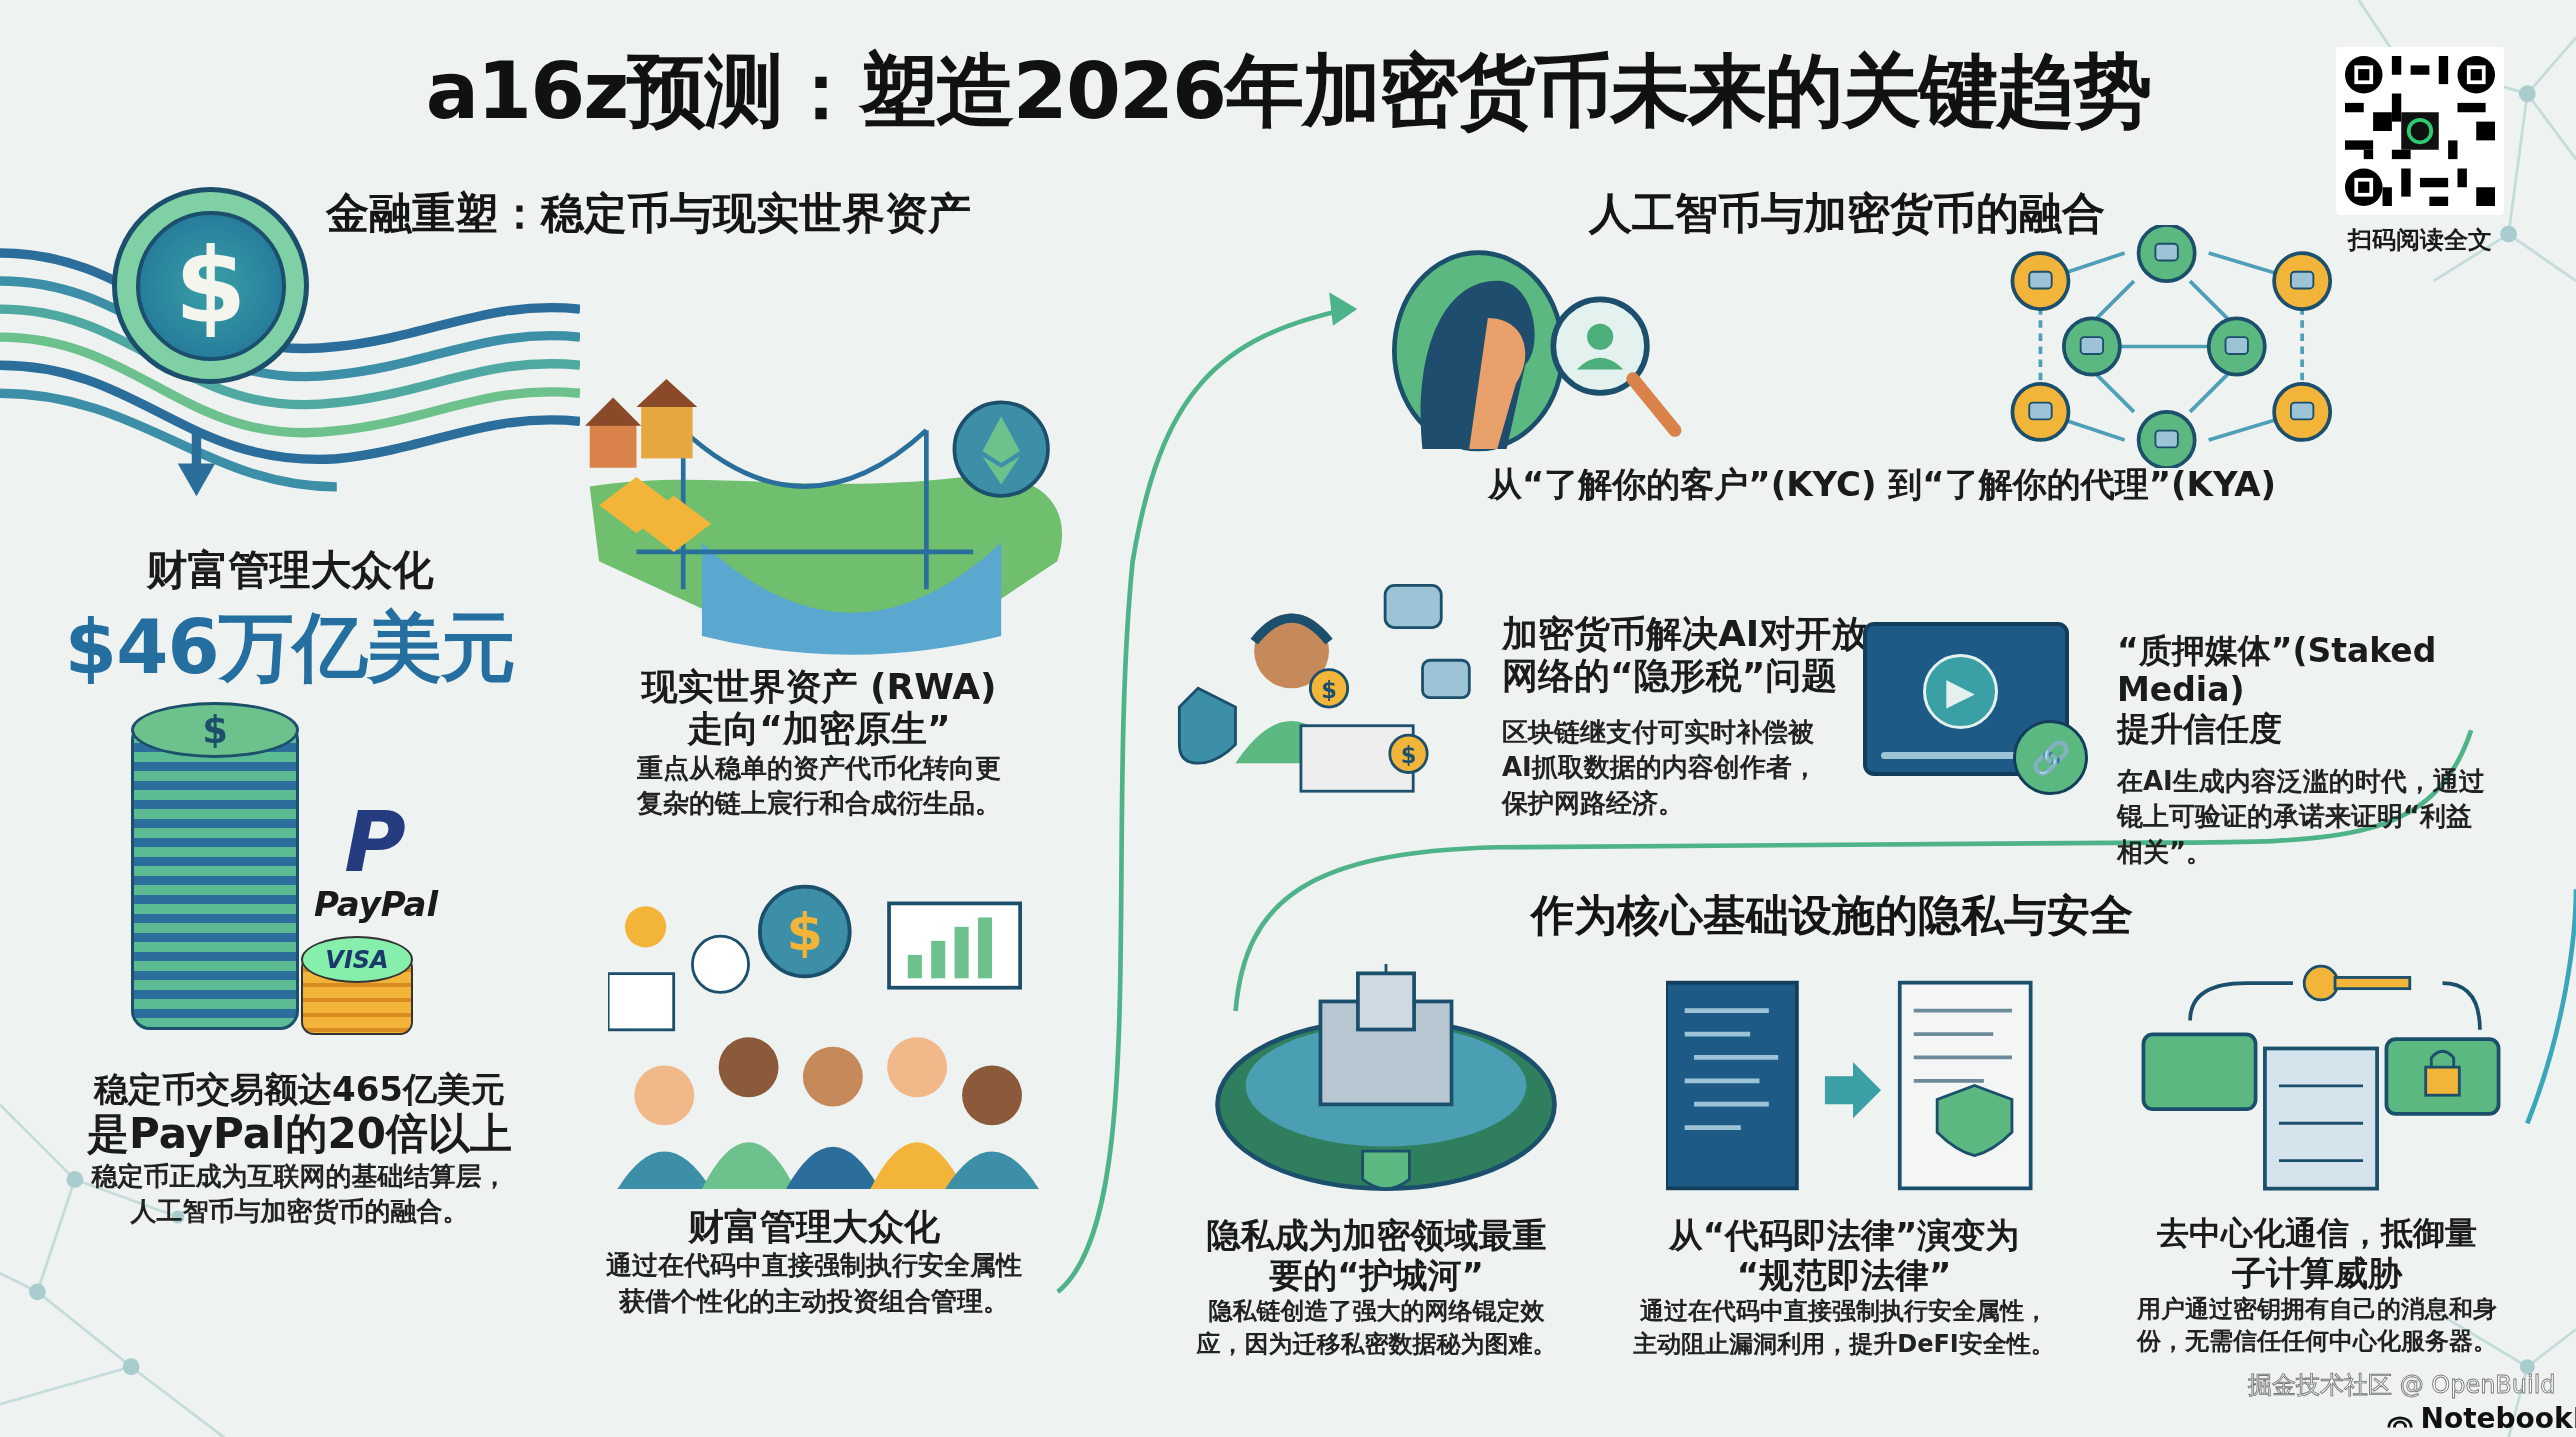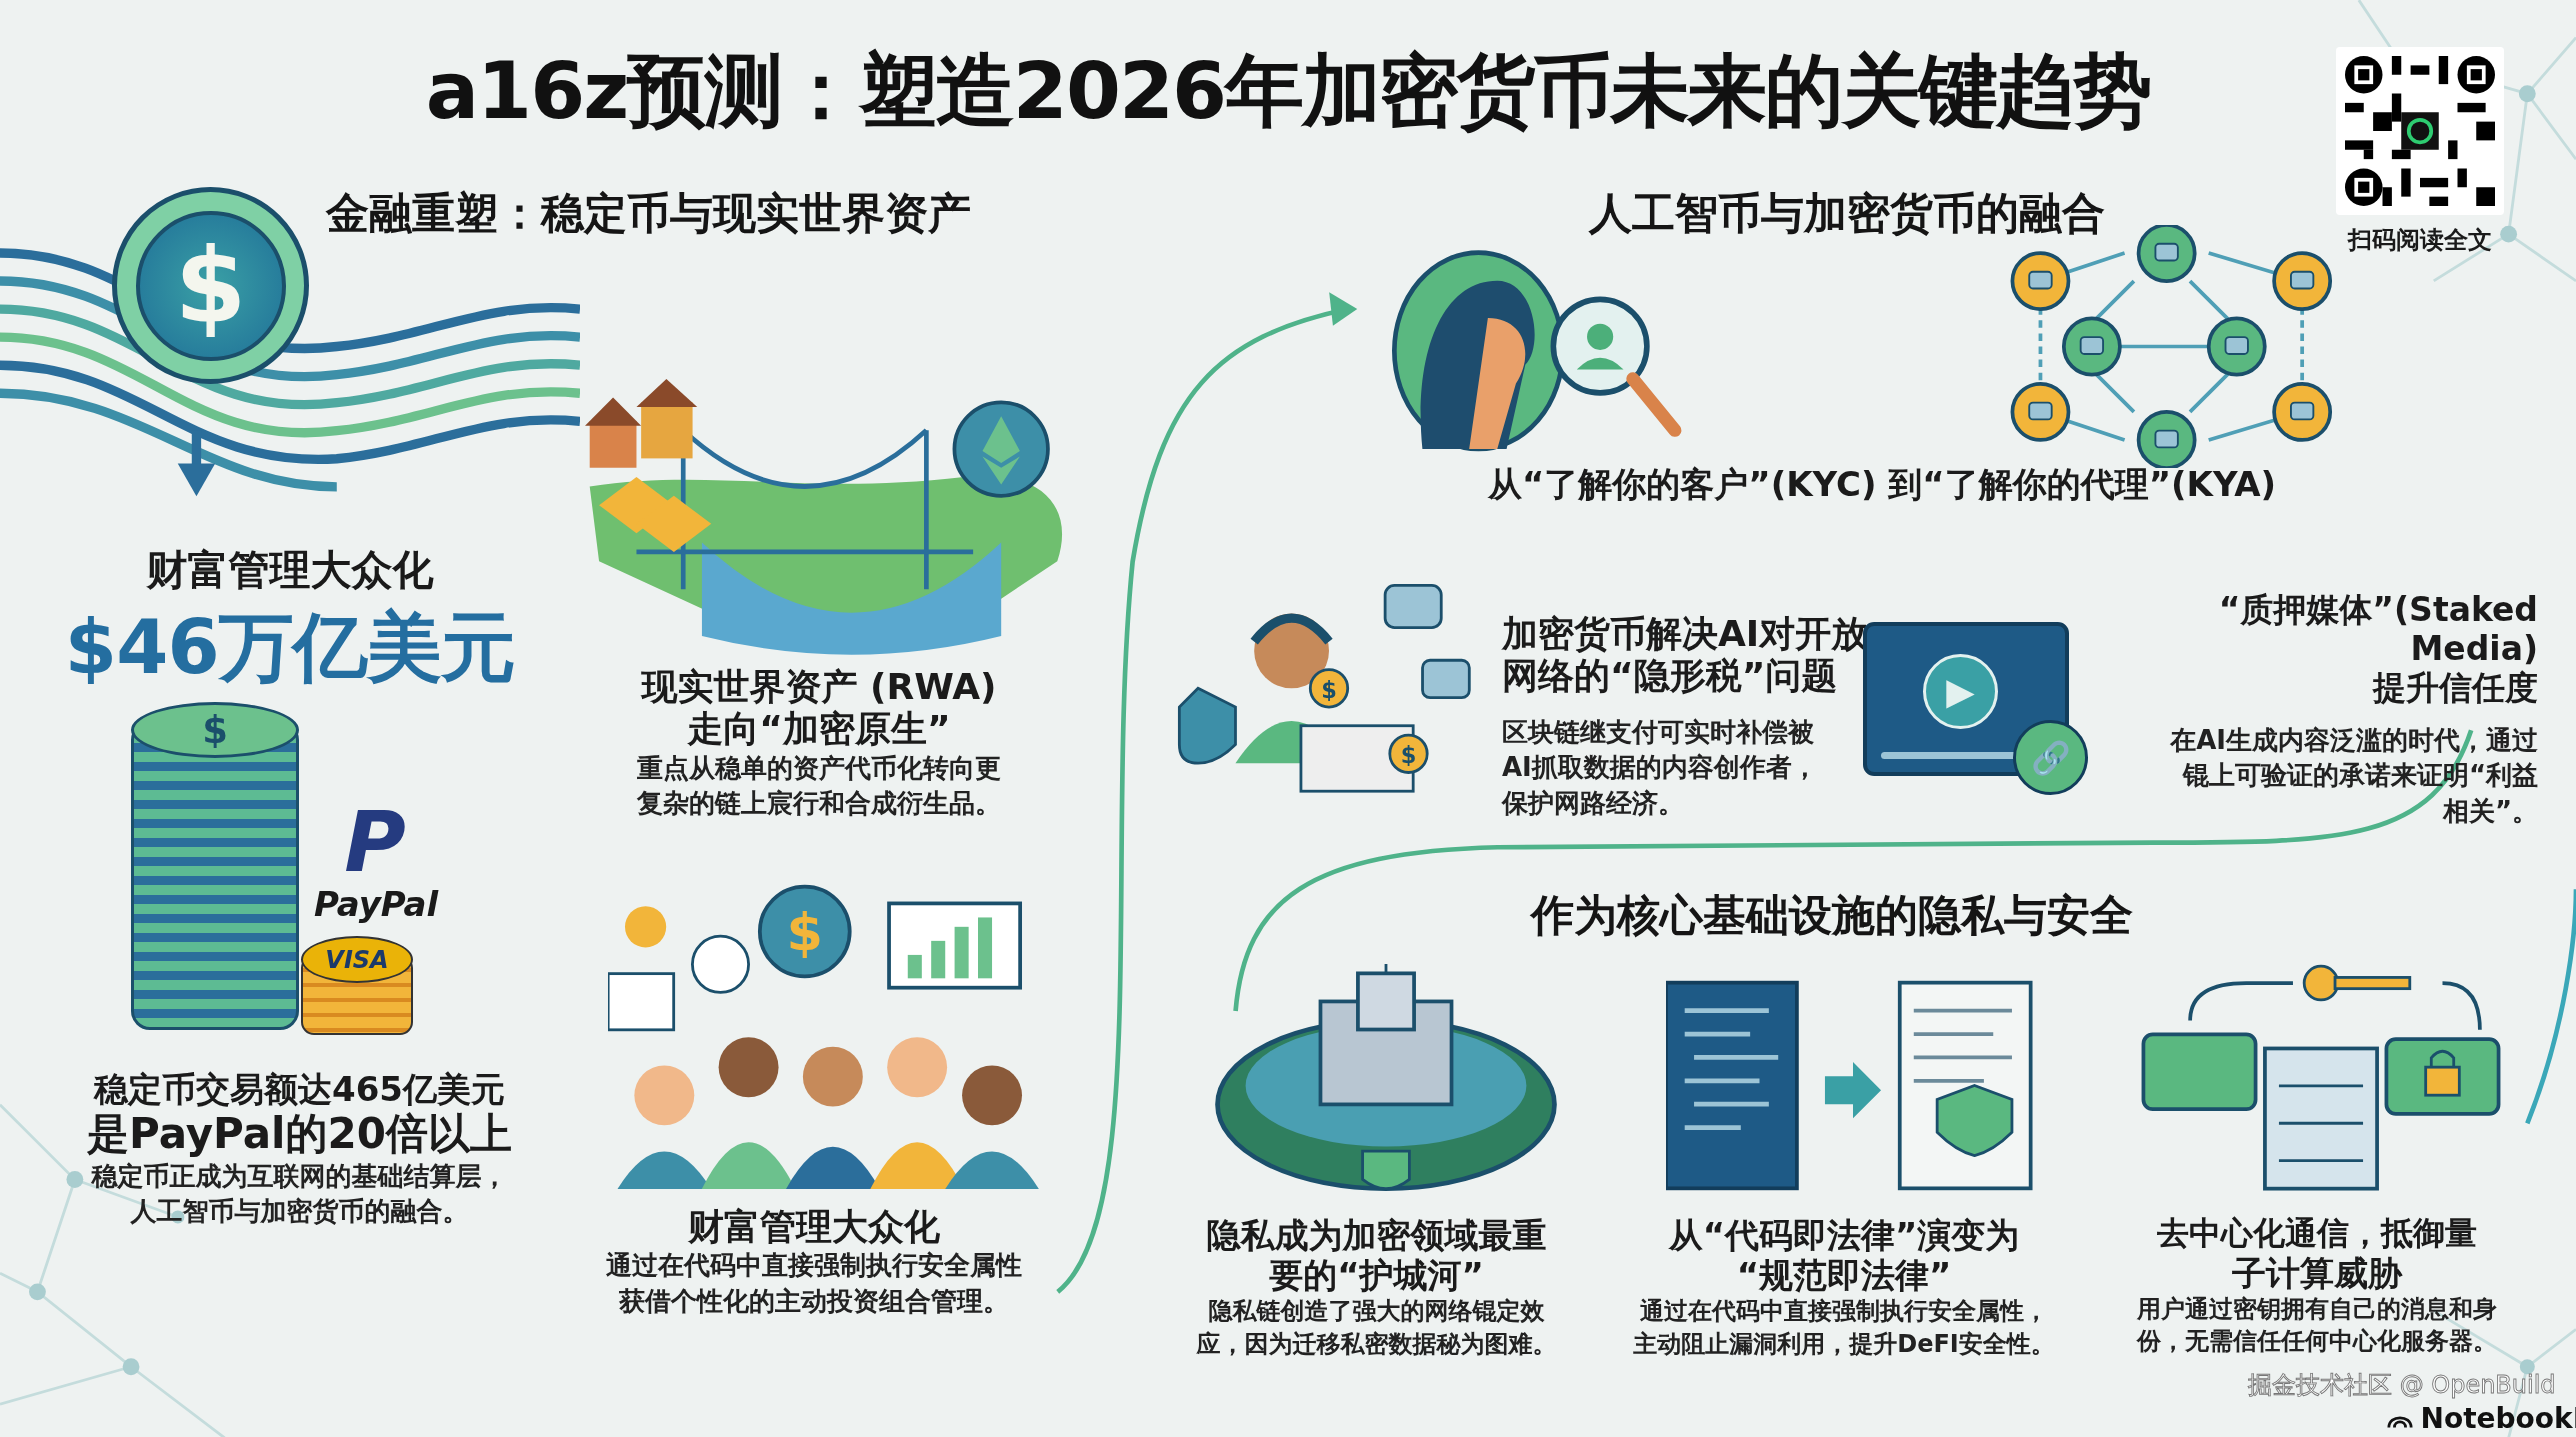--- a/index.html
+++ b/index.html
@@ -125,21 +125,21 @@
   <div style="position:absolute;left:0;top:0;width:168px;height:56px;border-radius:50%;background:#6cc18d;border:3.7px solid #1b4f6b;display:flex;align-items:center;justify-content:center;font-size:37px;font-weight:900;color:#1b4f6b;">$</div>
 </div>
 
 <div class="abs" style="left:314px;top:800px;width:122px;">
   <div style="font-size:84px;font-weight:900;font-style:italic;color:#253b80;text-align:center;line-height:1;">P</div>
   <div style="font-size:34px;font-weight:900;font-style:italic;text-align:center;">PayPal</div>
 </div>
 
 <div class="abs" style="left:301px;top:936px;width:112px;height:103px;">
   <div style="position:absolute;left:0;top:19px;width:112px;height:80px;background:repeating-linear-gradient(#f2b53a 0 11.2px,#d98a20 11.2px 15px);border:2.8px solid #333;border-radius:13px;"></div>
-  <div style="position:absolute;left:0;top:0;width:112px;height:47px;border-radius:50%;background:#eab308;border:2.8px solid #333;display:flex;align-items:center;justify-content:center;font-size:24px;font-weight:900;font-style:italic;color:#1b3a6b;">VISA</div>
+  <div style="position:absolute;left:0;top:0;width:112px;height:47px;border-radius:50%;background:#86efac;border:2.8px solid #333;display:flex;align-items:center;justify-content:center;font-size:24px;font-weight:900;font-style:italic;color:#1b3a6b;">VISA</div>
 </div>
 
 <div class="abs center" style="left:56px;top:1069px;width:487px;">
   <div class="h-card" style="font-size:34px;">稳定币交易额达465亿美元</div>
   <div class="h-card" style="font-size:42px;">是PayPal的20倍以上</div>
   <div class="p-card">稳定币正成为互联网的基础结算层，</div>
   <div class="p-card">人工智币与加密货币的融合。</div>
 </div>
 
 <svg class="abs" style="left:571px;top:374px" width="505" height="281" viewBox="0 0 540 300">
@@ -272,21 +272,21 @@
   <div class="p-card">AI抓取数据的内容创作者，</div>
   <div class="p-card">保护网路经济。</div>
 </div>
 
 <div class="abs" style="left:1863px;top:622px;width:206px;height:154px;background:#1e5a86;border:4.7px solid #123d5b;border-radius:11.2px;">
   <div style="position:absolute;left:56px;top:28px;width:75px;height:75px;border-radius:50%;background:#3aa0a5;border:3.7px solid #e3f1ef;display:flex;align-items:center;justify-content:center;color:#e3f1ef;font-size:37px;">▶</div>
   <div style="position:absolute;left:14px;bottom:13px;width:140px;height:7.5px;background:#9cc4d6;border-radius:3.7px;"></div>
   <div style="position:absolute;right:-23.4px;bottom:-23.4px;width:75px;height:75px;border-radius:50%;background:#5ab880;border:3.7px solid #123d5b;display:flex;align-items:center;justify-content:center;color:#fff;font-size:32px;">🔗</div>
 </div>
 
-<div class="abs" style="left:2117px;top:591px;width:421px;text-align:right;">
+<div class="abs" style="left:2117px;top:632px;width:421px;">
   <div class="h-card" style="font-size:33px;">“质押媒体”(Staked Media)</div>
   <div class="h-card" style="font-size:33px;">提升信任度</div>
   <div class="p-card" style="margin-top:15px;">在AI生成内容泛滥的时代，通过</div>
   <div class="p-card">锟上可验证的承诺来证明“利益</div>
   <div class="p-card">相关”。</div>
 </div>
 
 <div class="abs section-title" style="left:1531px;top:887px;">作为核心基础设施的隐私与安全</div>
 
 <svg class="abs" style="left:1208px;top:964px" width="356" height="234" viewBox="0 0 380 250">

